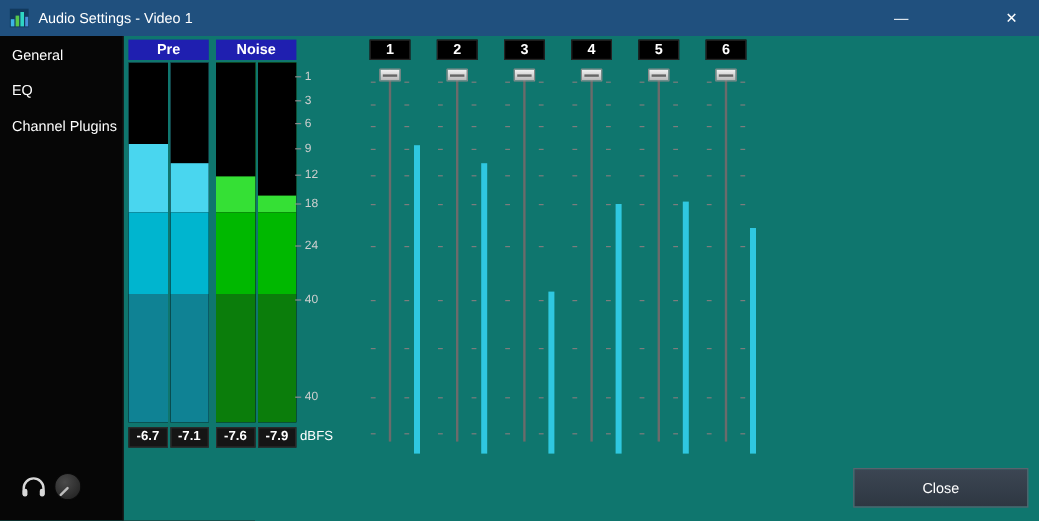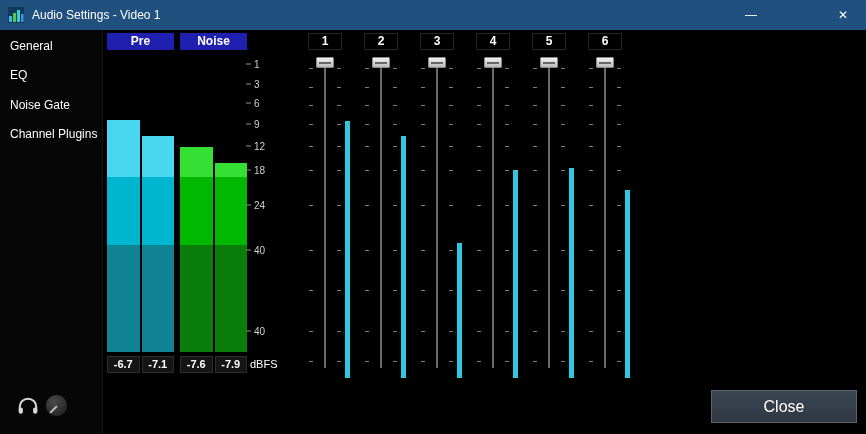--- a/index.html
+++ b/index.html
@@ -1,19 +1,19 @@
 <!DOCTYPE html>
 <html><head>
 <meta charset="utf-8">
 <style>
   * { margin:0; padding:0; box-sizing:border-box; }
   html,body { background:#222; }
   .window {
     position:relative; width:866px; height:434px;
-    background:#000000; overflow:hidden;
+    background:#0f766e; overflow:hidden;
     font-family:"Liberation Sans", sans-serif;
   }
   
   .titlebar { position:absolute; left:0; top:0; right:0; height:30px; display:flex; align-items:center; background:#20507e; }
   .app-icon { width:16px; height:16px; margin-left:8px; flex:0 0 auto; }
   .window-title { color:#fff; font-size:12px; margin-left:8px; white-space:nowrap; }
   .win-controls { margin-left:auto; display:flex; height:30px; }
   .win-btn { width:46px; height:30px; display:flex; align-items:center; justify-content:center; color:#fff; font-size:12px; cursor:pointer; }
   .win-btn.minimize { margin-right:46px; }
   
@@ -39,21 +39,21 @@
   .tick { position:absolute; width:4px; height:1px; background:#7d7d7d; }
   .tick.left { left:12px; } .tick.right { left:40px; }
   .fader-handle { position:absolute; left:19px; width:18px; height:11px; background:linear-gradient(#f2f2f2,#b9b9b9); border:1px solid #8a8a8a; border-radius:1px; z-index:2; cursor:pointer; }
   .fader-handle::after { content:""; position:absolute; left:2px; right:2px; top:4px; height:2px; background:#666; }
   .strip-meter { position:absolute; left:48px; top:25px; width:5px; height:320px; }
   .strip-fill { position:absolute; left:0; right:0; bottom:0; }
   
   .hp-icon { position:absolute; left:17px; top:395px; width:22px; height:22px; }
   .knob { position:absolute; left:45px; top:394px; width:23px; height:23px; border-radius:50%; background:radial-gradient(circle at 38% 32%, #4a4a4a, #1c1c1c); border:1px solid #090909; cursor:pointer; }
   .knob-indicator { position:absolute; left:10px; top:11px; width:2px; height:10px; background:#bdbdbd; border-radius:1px; transform-origin:1px 0; transform:rotate(45deg); }
-  .close-btn { position:absolute; left:711px; top:390px; width:146px; height:33px; background:linear-gradient(#3c4653,#2e3742); border:1px solid #59636e; color:#fff; font-size:16px; font-family:"Liberation Sans", sans-serif; cursor:pointer; }
+  .close-btn { position:absolute; left:711px; top:390px; width:146px; height:33px; background:linear-gradient(#3c4653,#2e3742); border:1px solid #59636e; color:#fff; font-size:12px; font-family:"Liberation Sans", sans-serif; cursor:pointer; }
 </style>
 </head>
 <body>
 
 <div class="window">
 
   <div class="titlebar" style="background: rgb(32, 80, 126);">
     <svg class="app-icon" viewBox="0 0 16 16">
       <rect x="0" y="0" width="16" height="16" fill="#123a5e"></rect>
       <rect x="1" y="9" width="3" height="6" fill="#3db5e6"></rect>
@@ -64,21 +64,20 @@
     <span class="window-title">Audio Settings - Video 1</span>
     <div class="win-controls">
       <div class="win-btn minimize">—</div>
       <div class="win-btn close">✕</div>
     </div>
   </div>
 
   <nav class="sidebar">
     <div class="side-item">General</div>
     <div class="side-item">EQ</div>
-    <div class="side-item">Noise Gate</div>
     <div class="side-item">Channel Plugins</div>
   </nav>
 
   <div class="meter-header" style="left: 107px; background: rgb(31, 31, 176);">Pre</div>
   <div class="meter-header" style="left: 180px; background: rgb(31, 31, 176);">Noise</div>
 
   <div class="meter-well" style="left:107px">
     <div class="meter-bar">
         <div class="meter-zone" style="top: 0%; height: 41.7%; background: rgb(73, 214, 239);"></div>
         <div class="meter-zone" style="top: 41.7%; height: 22.6%; background: rgb(0, 181, 207);"></div>

